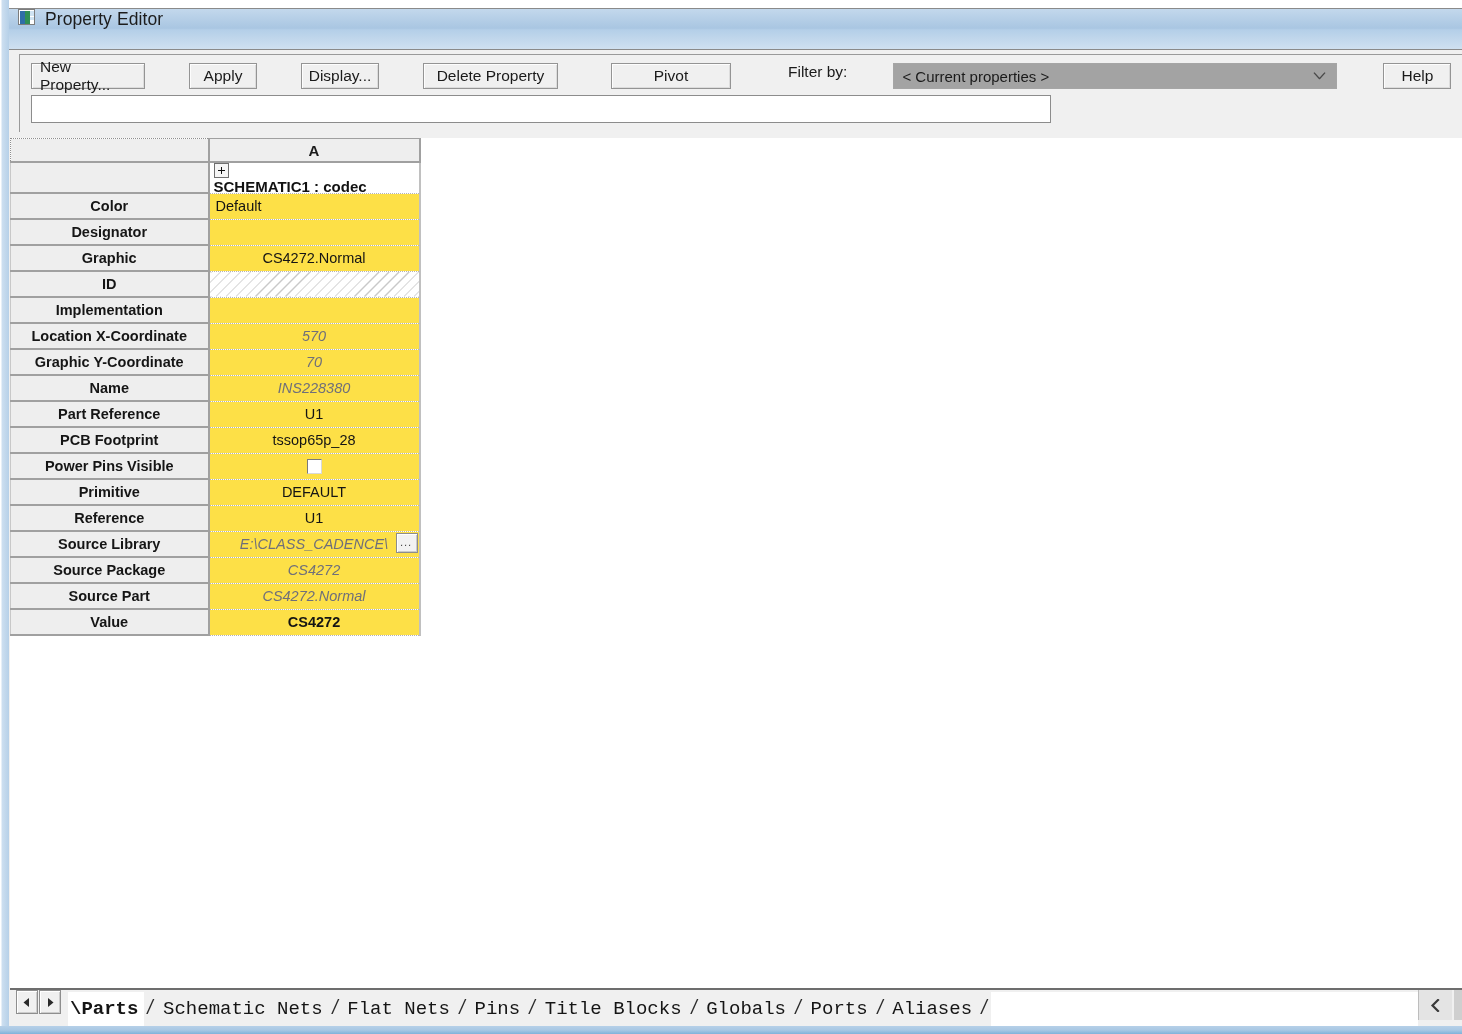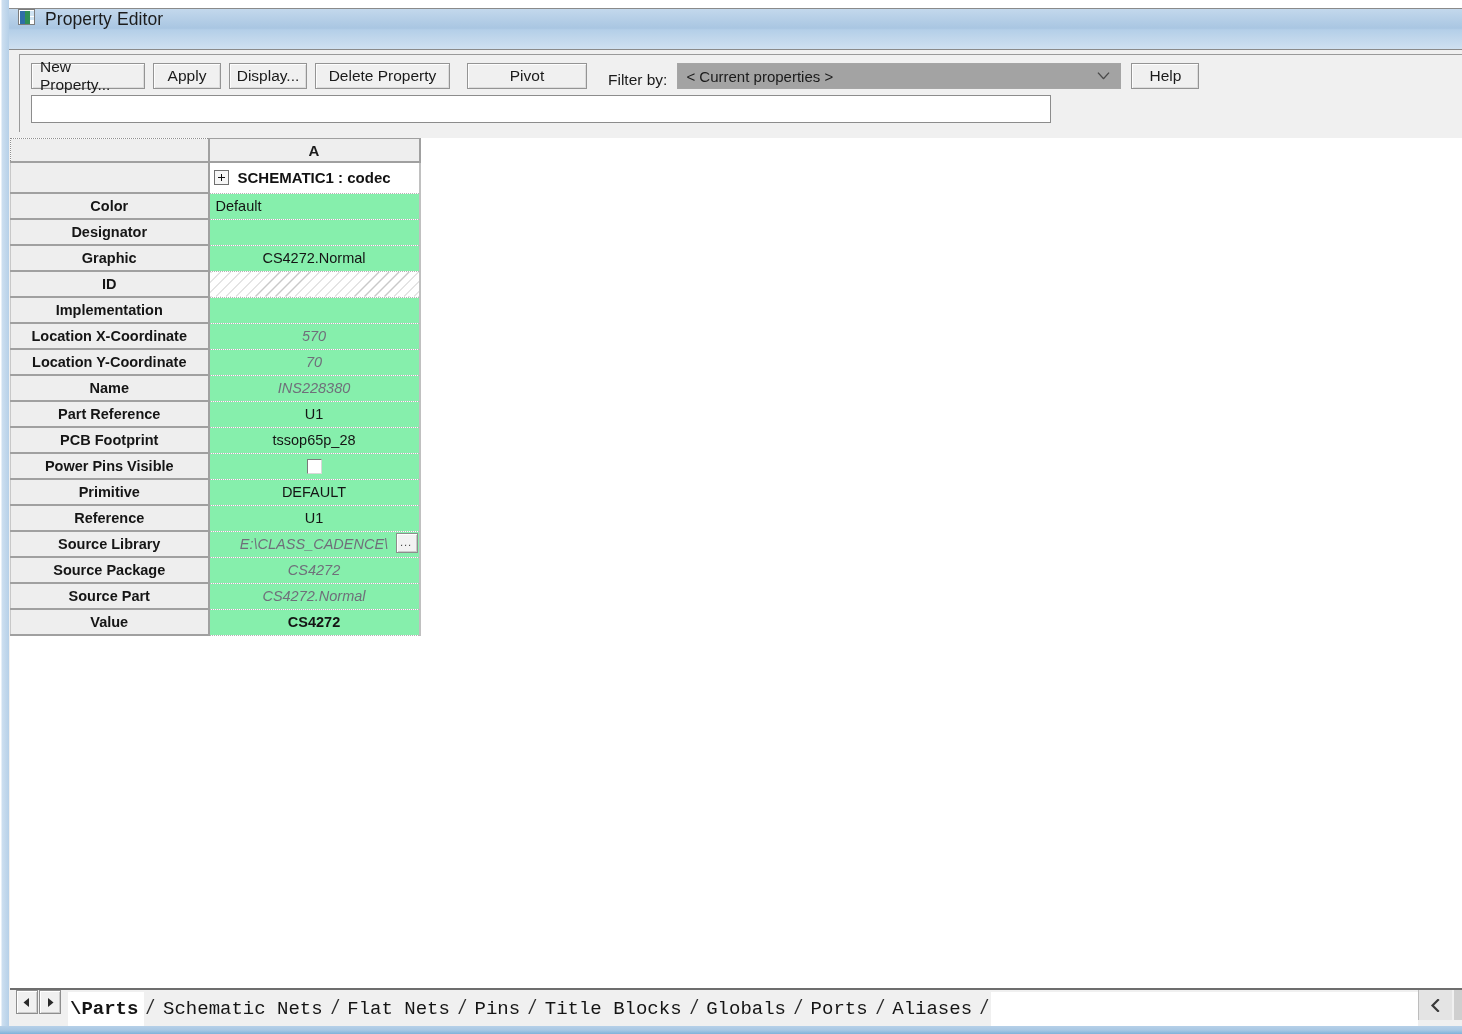--- a/index.html
+++ b/index.html
@@ -104,21 +104,22 @@
     background: #f0f0f0;
     border-top: 1px solid #9a9a9a;
     border-left: 1px solid #9a9a9a;
     box-sizing: border-box;
   }
   .toolbar-row {
     position: absolute;
     left: 11px; top: 8px;
     height: 26px;
     display: flex;
-    align-items: flex-end;
+    align-items: flex-start;
+    gap: 36px;
   }
   .btn {
     box-sizing: border-box;
     height: 26px;
     background: #f0f0f0;
     border: 1px solid #949494;
     color: #1a1a1a;
     font-size: 15.5px;
     font-family: "Liberation Sans", sans-serif;
     display: flex;
@@ -232,22 +233,23 @@
     height: 29px;
     background: #ffffff;
     border-right: 2px solid #c0c0c0;
     border-bottom: 1px dotted #b4b4b4;
     padding: 0 0 0 4px;
     overflow: hidden;
     white-space: nowrap;
   }
   .obj-inner {
     display: flex;
-    align-items: center;
+    align-items: flex-start;
     height: 29px;
+    flex-direction: column;
   }
   .expander {
     width: 15px; height: 15px;
     box-sizing: border-box;
     border: 1px solid #6f6f6f;
     background: #f6f6f6;
     position: relative;
     flex: 0 0 auto;
     margin-right: 9px;
     cursor: pointer;
@@ -283,21 +285,21 @@
     text-align: center;
     font-size: 14.5px;
     font-weight: bold;
     color: #151515;
     padding: 0 4px;
     white-space: nowrap;
     overflow: hidden;
   }
   td.p-value {
     height: 24px;
-    background: #86efac;
+    background: #fde047;
     border-right: 2px solid #c0c0c0;
     border-bottom: 1px dotted #b4b4b4;
     text-align: center;
     font-size: 14.5px;
     color: #141414;
     padding: 0;
     position: relative;
     overflow: hidden;
     white-space: nowrap;
   }
@@ -515,21 +517,21 @@
           </tr>
           <tr>
             <td class="p-label">Implementation</td>
             <td class="p-value"><span></span></td>
           </tr>
           <tr>
             <td class="p-label">Location X-Coordinate</td>
             <td class="p-value ro"><span>570</span></td>
           </tr>
           <tr>
-            <td class="p-label">Location Y-Coordinate</td>
+            <td class="p-label">Graphic Y-Coordinate</td>
             <td class="p-value ro"><span>70</span></td>
           </tr>
           <tr>
             <td class="p-label">Name</td>
             <td class="p-value ro"><span>INS228380</span></td>
           </tr>
           <tr>
             <td class="p-label">Part Reference</td>
             <td class="p-value"><span>U1</span></td>
           </tr>

